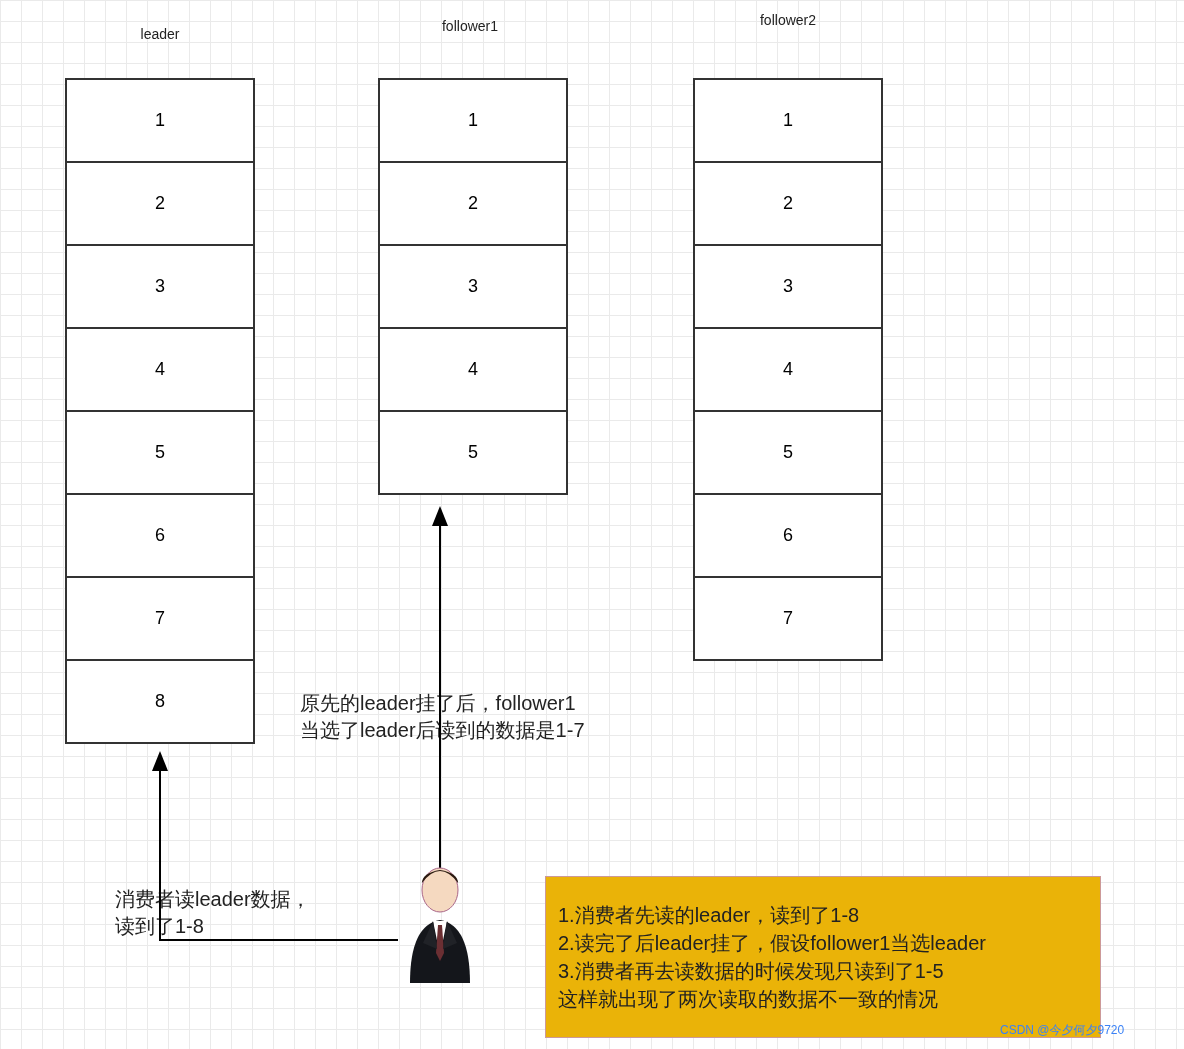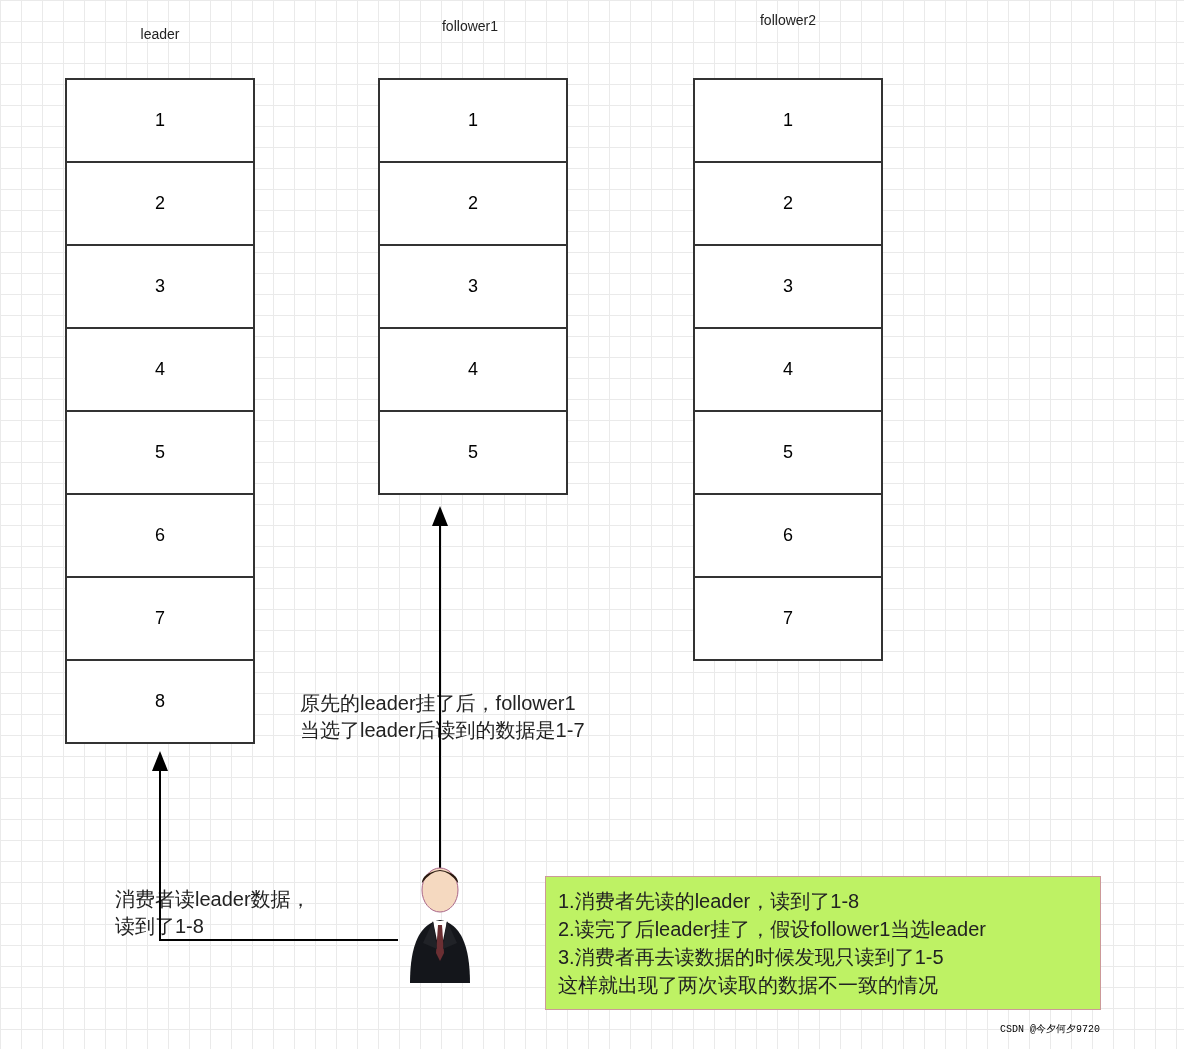--- a/index.html
+++ b/index.html
@@ -46,33 +46,32 @@
   .cell:first-child { margin-top: 0; }
   .note {
     position: absolute;
     font-size: 20px;
     color: #222;
     line-height: 1.35;
     white-space: pre-line;
   }
   .summary-box {
     position: absolute;
-    background: #bef264;
+    background: #eab308;
     border: 1px solid #c99;
     font-size: 20px;
     color: #222;
     line-height: 1.4;
-    padding: 10px 12px;
+    padding: 24px 12px;
     white-space: pre-line;
   }
   .watermark {
     position: absolute;
-    font-size: 10px;
-    color: #000000;
-    font-family: Liberation Mono, monospace;
+    font-size: 12px;
+    color: #3b82f6;
   }
   .person {
     position: absolute;
     width: 90px;
     height: 120px;
   }
   svg.arrow { position: absolute; overflow: visible; }
 </style>
 </head>
 <body>

